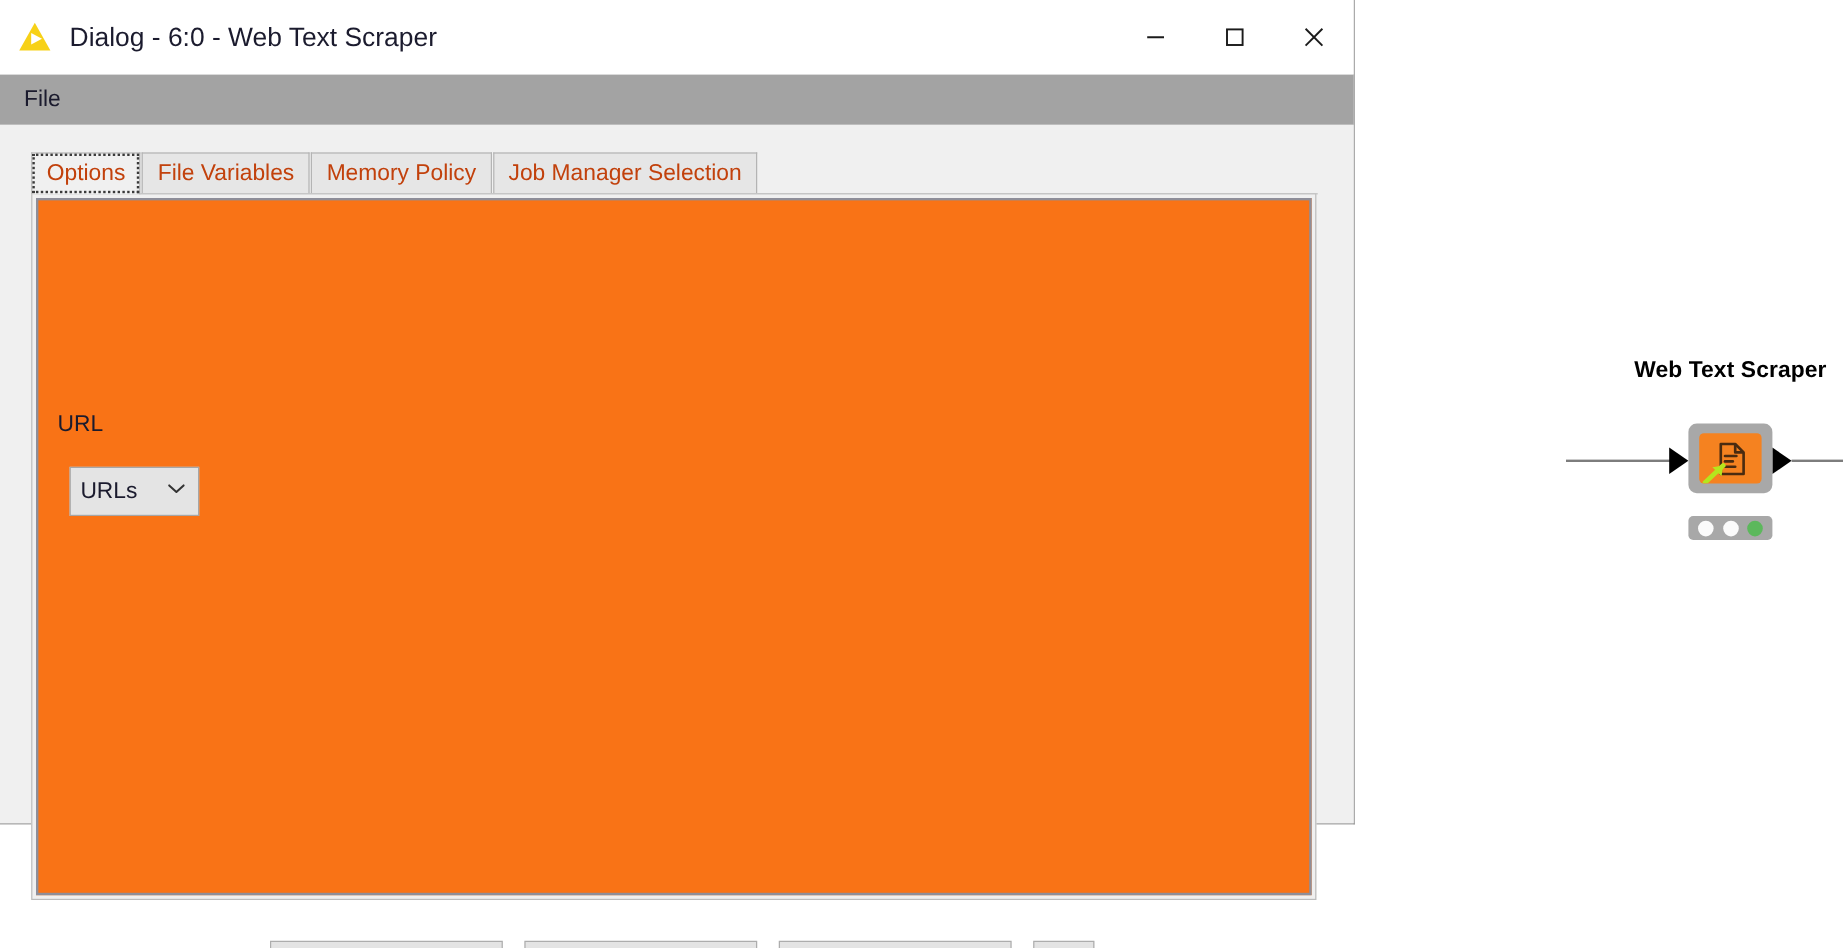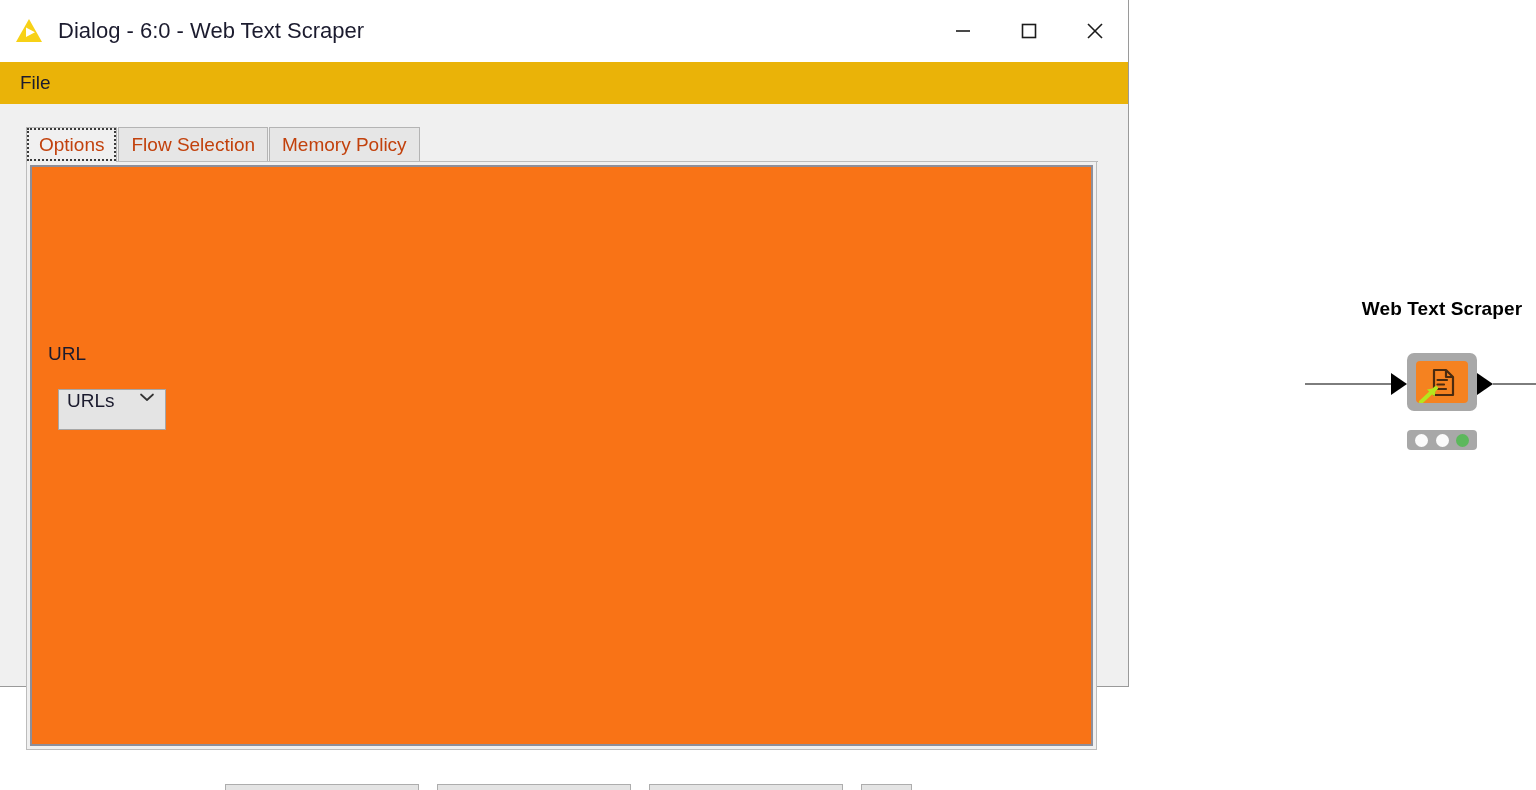--- a/index.html
+++ b/index.html
@@ -168,21 +168,21 @@
     justify-content: center;
     background: transparent;
     border: none;
     cursor: default;
   }
   .win-btn svg { display: block; }
 
   
   #menubar {
     height: 42px;
-    background: #eab308;
+    background: #a3a3a3;
     display: flex;
     align-items: center;
     flex: 0 0 auto;
     text-align: right;
   }
   .menu-item {
     font-size: 19px;
     color: #1b1b2e;
     padding: 2px 8px;
     margin-left: 12px;
@@ -266,20 +266,21 @@
   #url-combo {
     position: absolute;
     left: 26px;
     top: 222px;
     width: 108px;
     height: 41px;
     background: #e4e4e4;
     border: 1px solid #a6a6a6;
     box-sizing: border-box;
     display: flex;
+    align-items: center;
     padding: 0 8px;
     cursor: default;
   }
   #url-combo .combo-value {
     font-size: 19px;
     color: #1b1b2e;
     flex: 1 1 auto;
   }
   #url-combo .chevron { flex: 0 0 auto; display: block; }
 
@@ -405,24 +406,27 @@
     <span class="menu-item">File</span>
   </div>
 
   <div id="content">
 
     <div id="tabstrip">
       <div class="tab selected">
         <span>Options</span>
       </div>
       <div class="tab">
-        <span>Flow Selection</span>
+        <span>File Variables</span>
       </div>
       <div class="tab">
         <span>Memory Policy</span>
+      </div>
+      <div class="tab">
+        <span>Job Manager Selection</span>
       </div>
       <div class="tab-filler"></div>
     </div>
 
     <div id="options-panel">
       <div id="options-inner">
 
         <span class="field-label">URL</span>
 
         <div id="url-combo">

